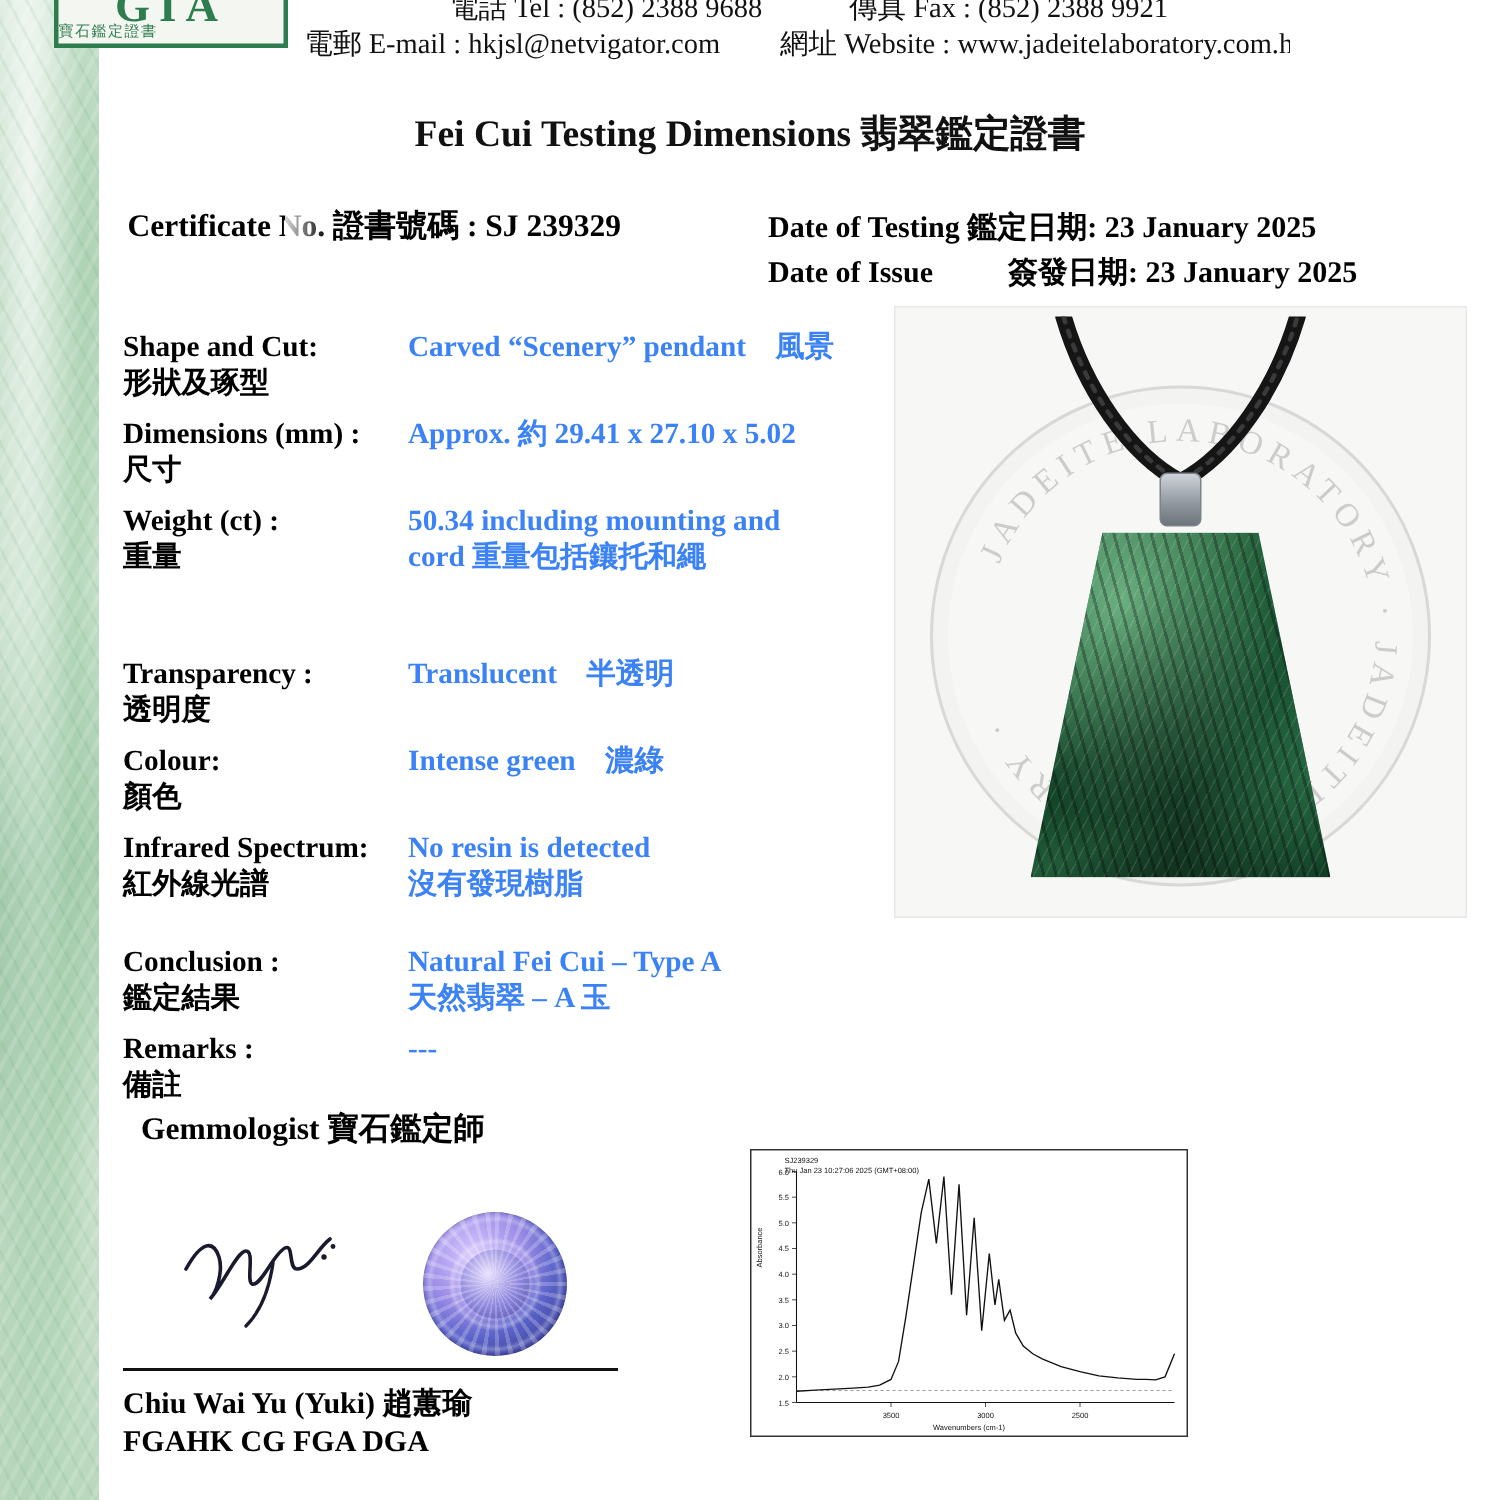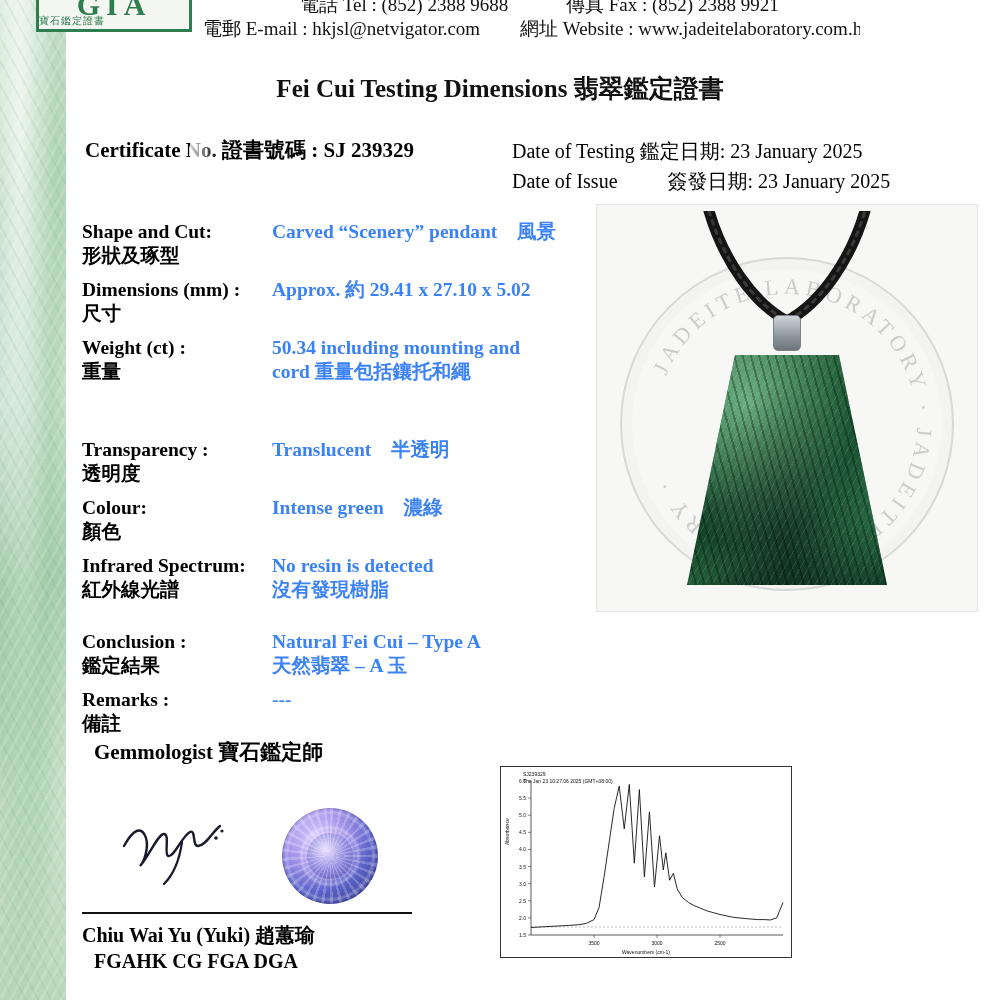--- a/index.html
+++ b/index.html
@@ -54,22 +54,22 @@
   }
 
   .title{
     position:absolute;left:0;right:0;top:72px;text-align:center;
     font-size:25px;font-weight:bold;color:#111;
   }
 
   .cert-no{position:absolute;left:85px;top:136px;font-size:21px;font-weight:bold;}
   .dot-blur{position:absolute;left:190px;top:140px;width:28px;height:18px;
     background:linear-gradient(90deg,rgba(255,255,255,.85),rgba(255,255,255,0));}
-  .date-test{position:absolute;left:512px;top:138px;font-size:20px;font-weight:normal;white-space:nowrap;}
-  .date-issue{position:absolute;left:512px;top:168px;font-size:20px;font-weight:normal;white-space:nowrap;}
+  .date-test{position:absolute;left:512px;top:138px;font-size:20px;font-weight:bold;white-space:nowrap;}
+  .date-issue{position:absolute;left:512px;top:168px;font-size:20px;font-weight:bold;white-space:nowrap;}
 
   
   .fields{position:absolute;left:82px;top:220px;width:520px;}
   .row{position:relative;margin-bottom:2px;}
   .lbl{font-size:19.5px;font-weight:bold;color:#000000;line-height:1.22;}
   .val{
     position:absolute;left:190px;top:0;font-size:19.5px;font-weight:bold;color:#3b82f6;
     line-height:1.22;width:430px;
   }
   .val .cn{font-weight:bold;}
@@ -82,21 +82,21 @@
   .r-concl{height:56px;}
   .r-remarks{height:40px;}
 
   .gemmologist{position:absolute;left:82px;top:738px;font-size:21px;font-weight:bold;margin-left:12px;}
 
   
   .sig{position:absolute;left:120px;top:812px;width:130px;height:80px;}
   .sig svg{display:block;}
   .sig-line{position:absolute;left:82px;top:912px;width:330px;height:2px;background:#111;}
   .sig-name{position:absolute;left:82px;top:922px;font-size:20px;font-weight:bold;}
-  .sig-qual{position:absolute;left:82px;top:950px;font-size:20px;font-weight:bold;margin-left:12px;}
+  .sig-qual{position:absolute;left:82px;top:950px;font-size:20px;font-weight:bold;}
 
   
   .holo{
     position:absolute;left:282px;top:808px;width:96px;height:96px;border-radius:50%;
     background:
       radial-gradient(circle at 35% 30%, #d9c8ff 0%, #9f8fe8 35%, #5b63c9 60%, #3b3f96 85%),
       conic-gradient(from 20deg, #6f7ad8, #7ad1e0, #c9a8f0, #6f7ad8);
     box-shadow:0 0 2px rgba(0,0,0,.45) inset;
     overflow:hidden;
   }

